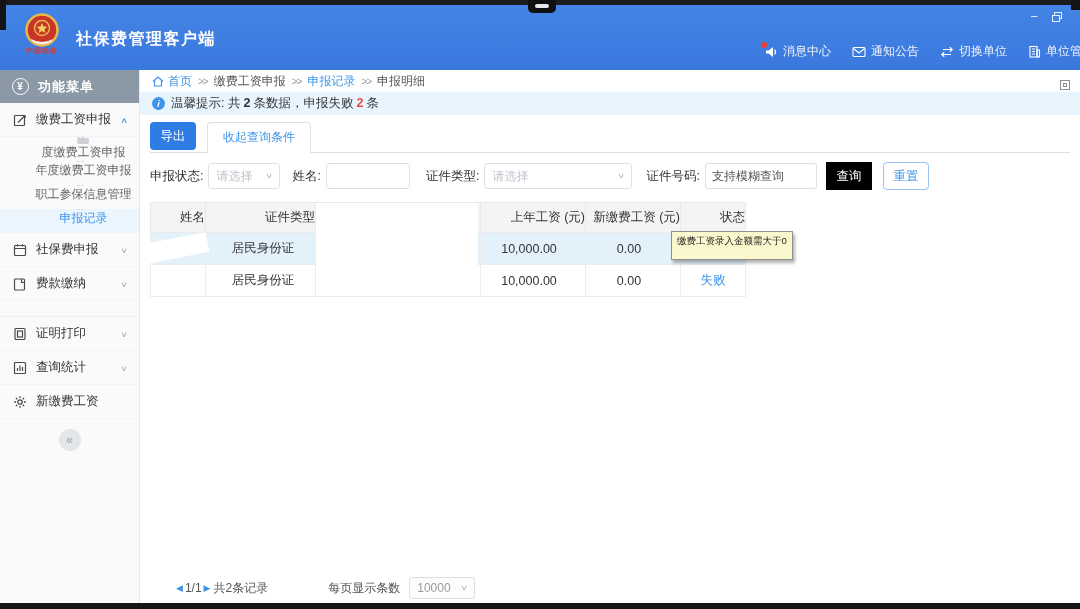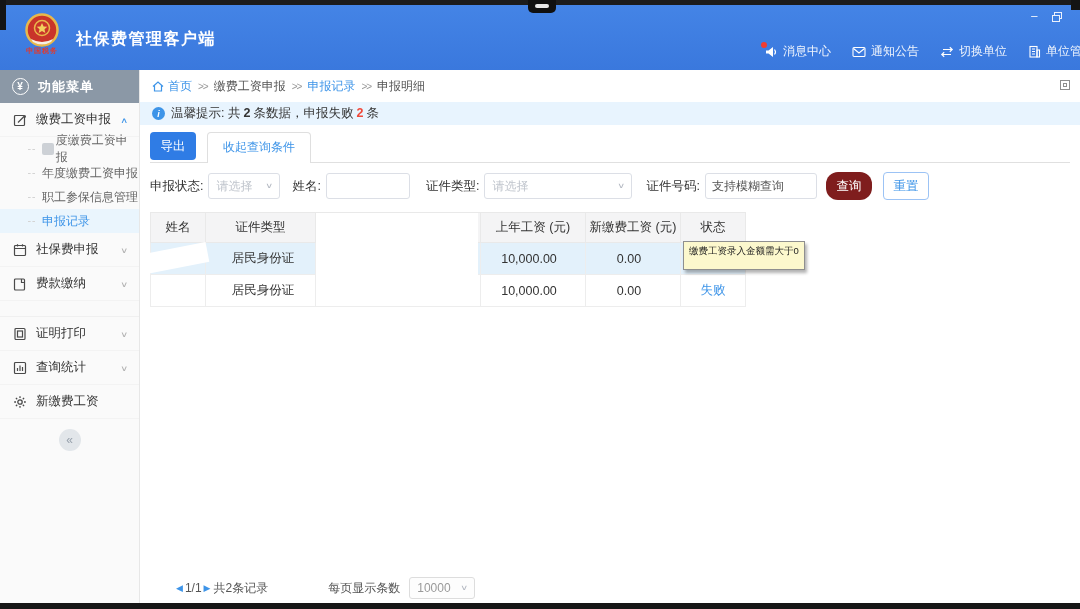--- a/index.html
+++ b/index.html
@@ -39,32 +39,32 @@
   .sidebar-header { height:33px; background:#8b98a6; color:#fff; display:flex; align-items:center;
     padding-left:12px; gap:9px; font-size:13px; font-weight:bold; letter-spacing:1px; }
   .yuan-badge { width:17px; height:17px; border:1.5px solid #fff; border-radius:50%;
     display:flex; align-items:center; justify-content:center; font-size:10px; font-weight:bold; }
   .menu-item { height:34px; display:flex; align-items:center; padding:0 10px 0 13px;
     font-size:12.5px; color:#333; position:relative; cursor:pointer; border-bottom:1px solid #f3f3f3; }
   .mi-icon { width:15px; margin-right:8px; display:flex; align-items:center; }
   .chev { position:absolute; right:11px; font-size:9px; color:#b3b3b3; transform:scale(1.2,.85); }
   .chev.up { color:#3d94e8; }
   .sub-item { height:24px; display:flex; align-items:center; padding-left:28px;
-    font-size:12px; color:#666; cursor:pointer; }
+    font-size:12px; color:#666; cursor:pointer;flex-direction:column; }
   .sub-item::before { content:""; width:7px; border-top:1px dashed #d4d4d4; margin-right:7px; }
   .sub-item.active { color:#3d94e8; background:#eaf5fd; }
   .redaction-chip { display:inline-block; width:12px; height:12px; background:#cdd1d6;
     border-radius:2px; margin-right:2px; filter:blur(.5px); }
   .menu-spacer { height:16px; border-bottom:1px solid #f0f0f0; }
   .collapse-circle { width:22px; height:22px; border-radius:50%; background:#e2e6ea; color:#97a1ac;
     display:flex; align-items:center; justify-content:center; margin:10px auto 0; font-size:12px; cursor:pointer; }
 
   
   .main { position:absolute; left:140px; top:70px; right:0; bottom:6px; background:#fff; }
-  .breadcrumb-row { height:32px; display:flex; align-items:center; padding:0 12px; font-size:12px; color:#555; position:relative; }
+  .breadcrumb-row { height:22px; display:flex; align-items:center; padding:0 12px; font-size:12px; color:#555; position:relative; }
   .breadcrumb-row .sep { color:#999; margin:0 6px; font-size:10px; letter-spacing:-1px; }
   .bc-link { color:#3d94e8; cursor:pointer; }
   .bc-home { display:flex; align-items:center; gap:4px; }
   .fullscreen-icon { position:absolute; right:10px; top:10px; width:10px; height:10px;
     border:1px solid #8e8e8e; display:flex; align-items:center; justify-content:center; cursor:pointer; }
   .fullscreen-icon i { display:block; width:4px; height:4px; border:1px solid #8e8e8e; }
 
   .tip-bar { height:23px; background:#e8f4fe; display:flex; align-items:center; padding-left:12px;
     font-size:12.5px; color:#333; gap:6px; }
   .info-icon { width:13px; height:13px; border-radius:50%; background:#3d94e8; color:#fff;
@@ -81,37 +81,37 @@
   .query-panel { border-top:1px solid #e0e0e0; margin:0 10px; padding:9px 0 10px; position:relative; z-index:1; }
   .query-row { display:flex; align-items:center; font-size:12.5px; color:#333; }
   .q-label { margin-right:5px; white-space:nowrap; }
   .sel { height:26px; border:1px solid #dcdfe6; border-radius:3px; background:#fff; display:flex;
     align-items:center; justify-content:space-between; padding:0 7px; cursor:pointer; }
   .sel .ph { color:#bfc4cc; font-size:12px; }
   .sel .sel-chev { color:#b4b9c2; font-size:9px; transform:scale(1.2,.8); margin-left:6px; }
   .txt-input { height:26px; border:1px solid #dcdfe6; border-radius:3px; padding:0 6px; font-size:12px;
     font-family:inherit; color:#333; }
   .txt-input::placeholder { color:#555; }
-  .q-search { width:46px; height:28px; background:#7f1d1d; color:#fff; border:none; border-radius:12px;
+  .q-search { width:46px; height:28px; background:#000000; color:#fff; border:none; border-radius:0;
     font-size:12.5px; margin-left:9px; cursor:pointer; font-family:inherit; }
   .q-reset { width:46px; height:28px; background:#fff; color:#3d94e8; border:1px solid #9cc3f5;
     border-radius:4px; font-size:12.5px; margin-left:11px; cursor:pointer; font-family:inherit; }
 
   .table-wrap { position:relative; margin:2px 10px 0; width:597px; }
   table.data { border-collapse:collapse; table-layout:fixed; width:595px; font-size:12.5px; color:#333; }
-  table.data th { height:30px; background:#f4f4f5; border:1px solid #e9e9e9; font-weight:normal; text-align:center; }
+  table.data th { height:30px; background:#f4f4f5; border:1px solid #e9e9e9; font-weight:normal; text-align:right; }
   table.data td { height:32px; border:1px solid #ededed; text-align:center; }
   tr.row-hl td { background:#e3f1fb; }
   td.al { text-align:left; padding-left:5px; }
   td.ar, th.ar { text-align:right; padding-right:8px; }
   .status-link { color:#3d94e8; cursor:pointer; }
   .redact { position:absolute; background:#fff; z-index:4; }
   .redact.col3 { left:166px; top:1px; width:162px; height:92px; }
   .redact.wedge1 { left:-6px; top:36px; width:64px; height:20px; transform:rotate(-11deg); }
-  .tooltip { position:absolute; left:533px; top:29px; height:29px; padding:3px 5px; background:#fcf8cd;
+  .tooltip { position:absolute; left:521px; top:29px; height:29px; padding:3px 5px; background:#fcf8cd;
     border:1px solid #8f8f8f; box-shadow:2px 3px 3px rgba(0,0,0,.3); font-size:9.5px; color:#222;
     white-space:nowrap; z-index:9; }
 
   .pagination { position:absolute; left:0; bottom:4px; display:flex; align-items:center;
     padding-left:34px; font-size:12px; color:#555; }
   .pg-arrow { color:#3d94e8; font-size:9px; padding:0 2px; cursor:pointer; }
   .pg-page { color:#555; }
   .pg-total { margin-left:1px; }
   .pp-label { margin-left:60px; color:#555; }
   .pp-select { margin-left:9px; height:22px; border:1px solid #ddd; border-radius:3px; background:#fdfdfd;

